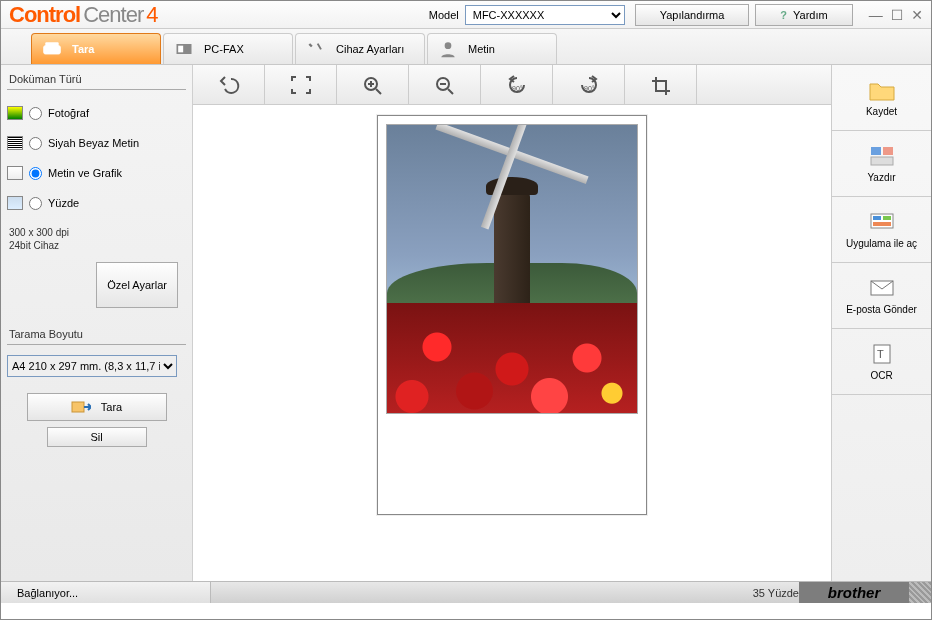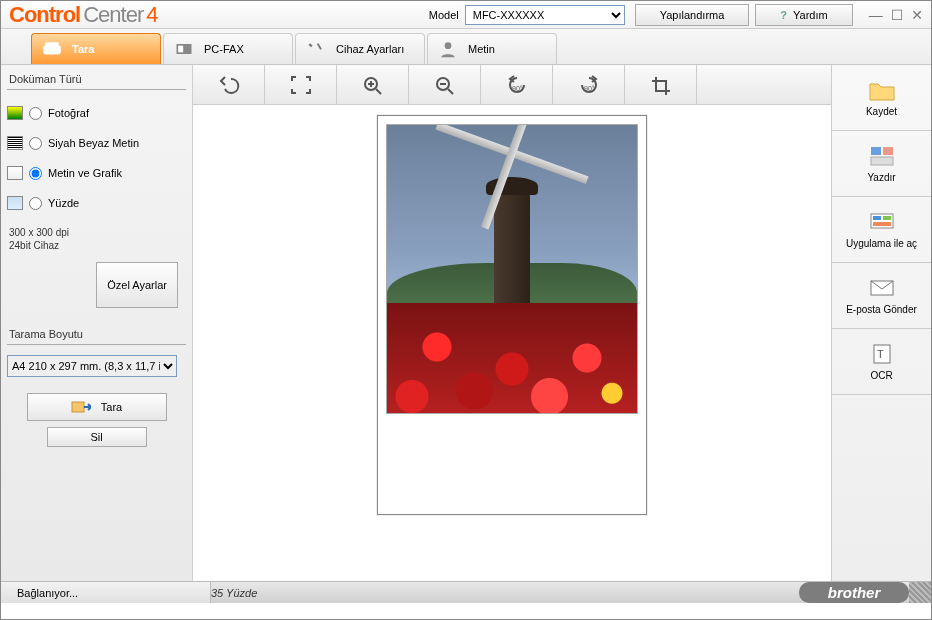--- a/index.html
+++ b/index.html
@@ -55,22 +55,22 @@
 .blade{ position:absolute; left:50%; top:28px; width:160px; height:8px; background:linear-gradient(#e0e0e0,#b0b0b0); transform-origin:center;}
 .b1{ transform:translate(-50%,-50%) rotate(20deg);}
 .b2{ transform:translate(-50%,-50%) rotate(110deg);}
 
 .rightpanel { width:100px; border-left:1px solid #ccc; background:linear-gradient(#f8f8f8,#eee);}
 .action { height:66px; border-bottom:1px solid #ccc; display:flex; flex-direction:column; align-items:center; justify-content:center; gap:4px; font-size:10px; cursor:pointer; text-align:center;}
 .aicon { width:28px; height:24px; }
 
 .statusbar { height:22px; display:flex; align-items:center; font-size:11px; background:linear-gradient(#e8e8e8,#d0d0d0); border-top:1px solid #bbb;}
 .statusbar .left { width:210px; background:linear-gradient(#f2f2f2,#e0e0e0); padding-left:16px; height:100%; display:flex; align-items:center; border-right:1px solid #bbb;}
-.statusbar .center { flex:1; text-align:left; color:#333;font-style:italic;}
-.statusbar .brand { width:110px; color:#ffffff; font-weight:bold; font-style:italic; background:#7d7d7d; height:100%; display:flex; align-items:center; justify-content:center; font-size:15px; letter-spacing:0;border-radius:10px;}
+.statusbar .center { flex:1; text-align:right; color:#333;}
+.statusbar .brand { width:110px; color:#000000; font-weight:bold; font-style:italic; background:#7d7d7d; height:100%; display:flex; align-items:center; justify-content:center; font-size:15px; letter-spacing:0;}
 .statusbar .grip { width:22px; background:repeating-linear-gradient(45deg,#999 0 2px,#bbb 2px 4px); height:100%;}
 
 button{ font-size:11px; background:linear-gradient(#fefefe,#e6e6e6); border:1px solid #aaa; cursor:pointer;}
 input[type=radio]{margin:0;}
 svg { display:block; }
 </style>
 </head>
 <body>
 
 <div class="titlebar">

